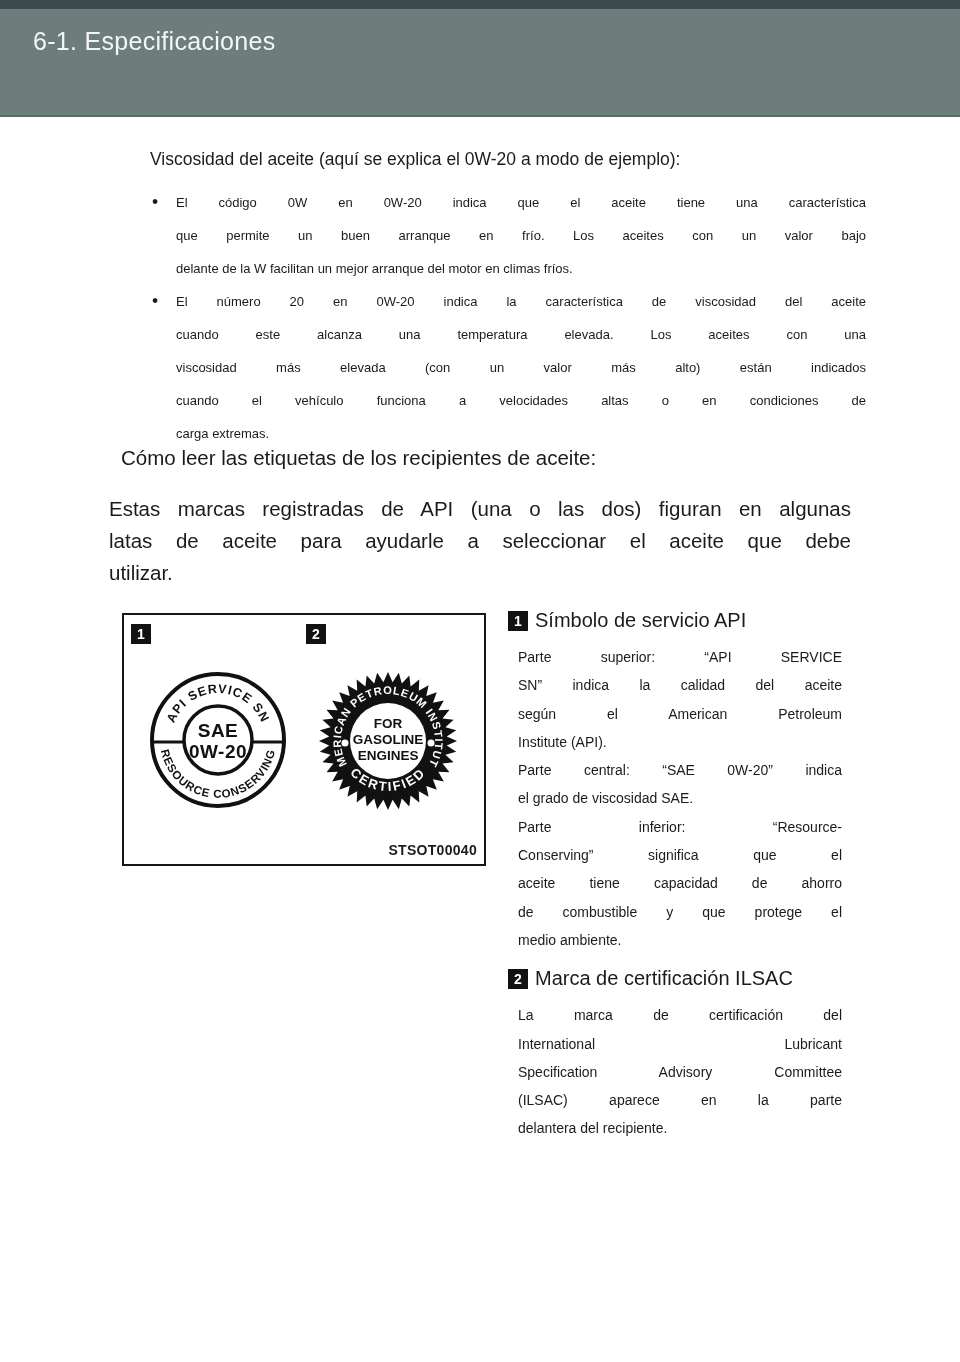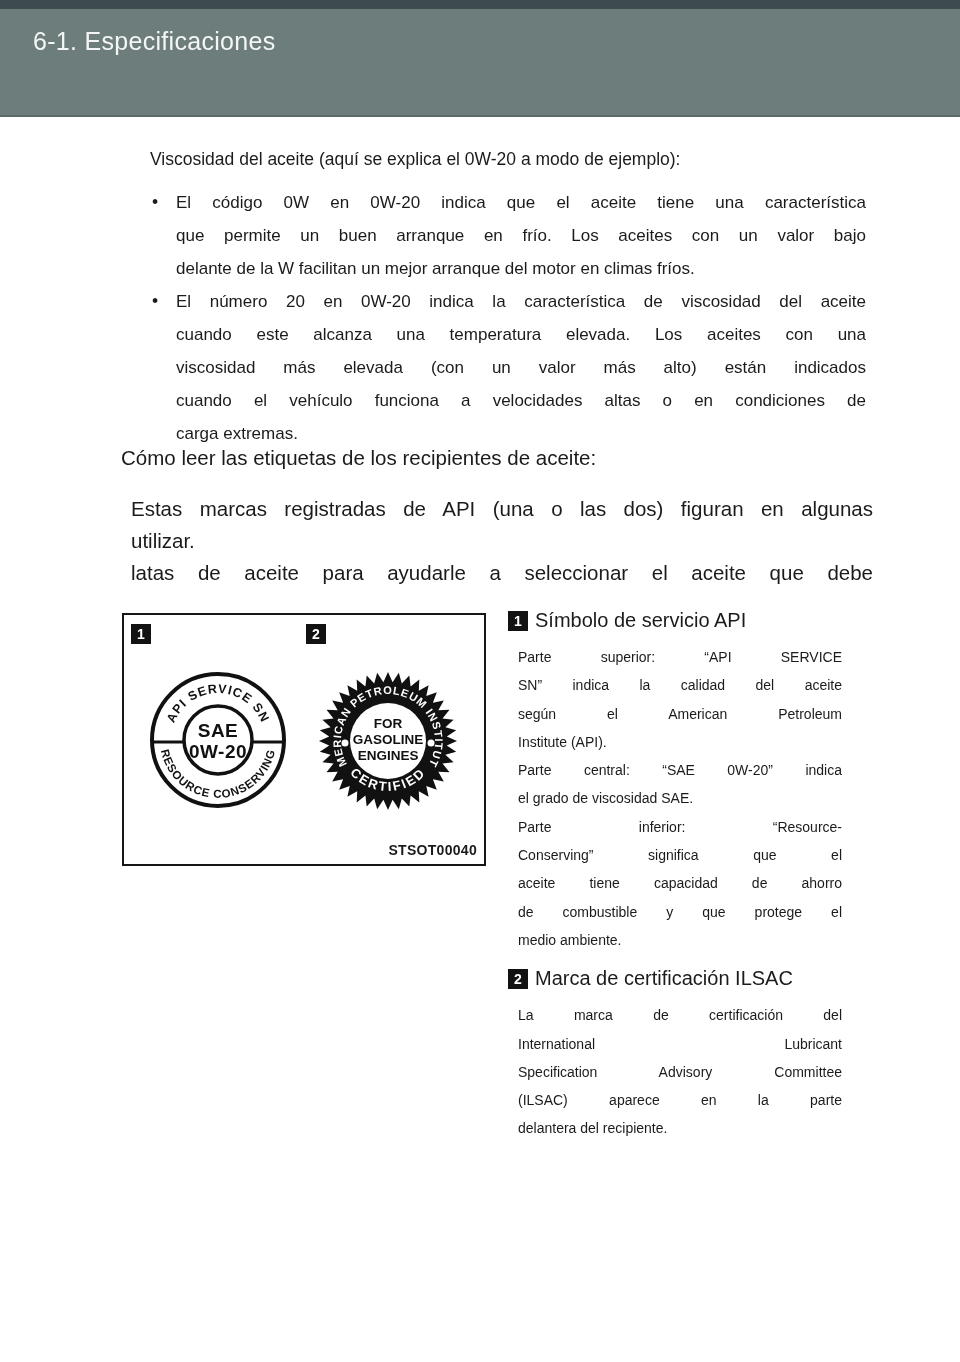--- a/index.html
+++ b/index.html
@@ -12,28 +12,28 @@
   .band { position: absolute; left: 0; top: 0; width: 960px; height: 117px;
           background: #6d7d7c; border-bottom: 2px solid #5a6a69; }
   .band-top { position: absolute; left: 0; top: 0; width: 100%; height: 9px; background: #3d4b4e; }
   .band-title { position: absolute; left: 33px; top: 27px; font-size: 25px; color: #f3f6f5; letter-spacing: 0.3px; }
 
   
   .intro { position: absolute; left: 150px; top: 149px; font-size: 17.5px; text-align: right; }
   .bullets { position: absolute; left: 152px; top: 186px; width: 714px; }
   .bullet-row { display: flex; align-items: flex-start; }
   .dot { width: 24px; flex: 0 0 24px; font-size: 17.5px; line-height: 33px; }
-  .btext { flex: 1; font-size: 17px; line-height: 33px; }
+  .btext { flex: 1; font-size: 13px; line-height: 33px; }
 
   .jline { text-align: justify; text-align-last: justify; }
   .jline.last { text-align-last: left; }
 
   
   .sec-h { position: absolute; left: 121px; top: 446px; font-size: 20.5px; font-weight: normal; }
-  .sec-p { position: absolute; left: 131px; top: 493px; width: 742px; font-size: 20.5px; line-height: 32px; }
+  .sec-p { position: absolute; left: 109px; top: 493px; width: 742px; font-size: 20.5px; line-height: 32px; }
 
   
   .figure { position: absolute; left: 122px; top: 613px; width: 364px; height: 253px;
             border: 2px solid #161616; background: #fff; }
   .marker { display: inline-flex; align-items: center; justify-content: center;
             width: 20px; height: 20px; background: #121212; color: #fff;
             font-size: 14px; font-weight: bold; }
   .figure .m1 { position: absolute; left: 7px; top: 9px; }
   .figure .m2 { position: absolute; left: 182px; top: 9px; }
   .figcode { position: absolute; right: 7px; bottom: 6px; font-size: 14px; font-weight: bold; letter-spacing: 0.3px; margin-top: 48px; }
@@ -84,22 +84,22 @@
         <div class="jline">cuando el vehículo funciona a velocidades altas o en condiciones de</div>
         <div class="jline last">carga extremas.</div>
       </div>
     </div>
   </div>
 
   <h2 class="sec-h">Cómo leer las etiquetas de los recipientes de aceite:</h2>
 
   <div class="sec-p">
     <div class="jline">Estas marcas registradas de API (una o las dos) figuran en algunas</div>
+    <div class="jline">latas de aceite para ayudarle a seleccionar el aceite que debe</div>
     <div class="jline last">utilizar.</div>
-    <div class="jline">latas de aceite para ayudarle a seleccionar el aceite que debe</div>
   </div>
 
   <div class="figure">
     <span class="marker m1">1</span>
     <span class="marker m2">2</span>
 
     <svg class="seal donut" width="152" height="152" viewBox="-76 -76 152 152">
       <circle cx="0" cy="0" r="66" fill="#ffffff" stroke="#111111" stroke-width="4"></circle>
       <line x1="-64" y1="2" x2="-34" y2="2" stroke="#111111" stroke-width="3"></line>
       <line x1="34" y1="2" x2="64" y2="2" stroke="#111111" stroke-width="3"></line>

